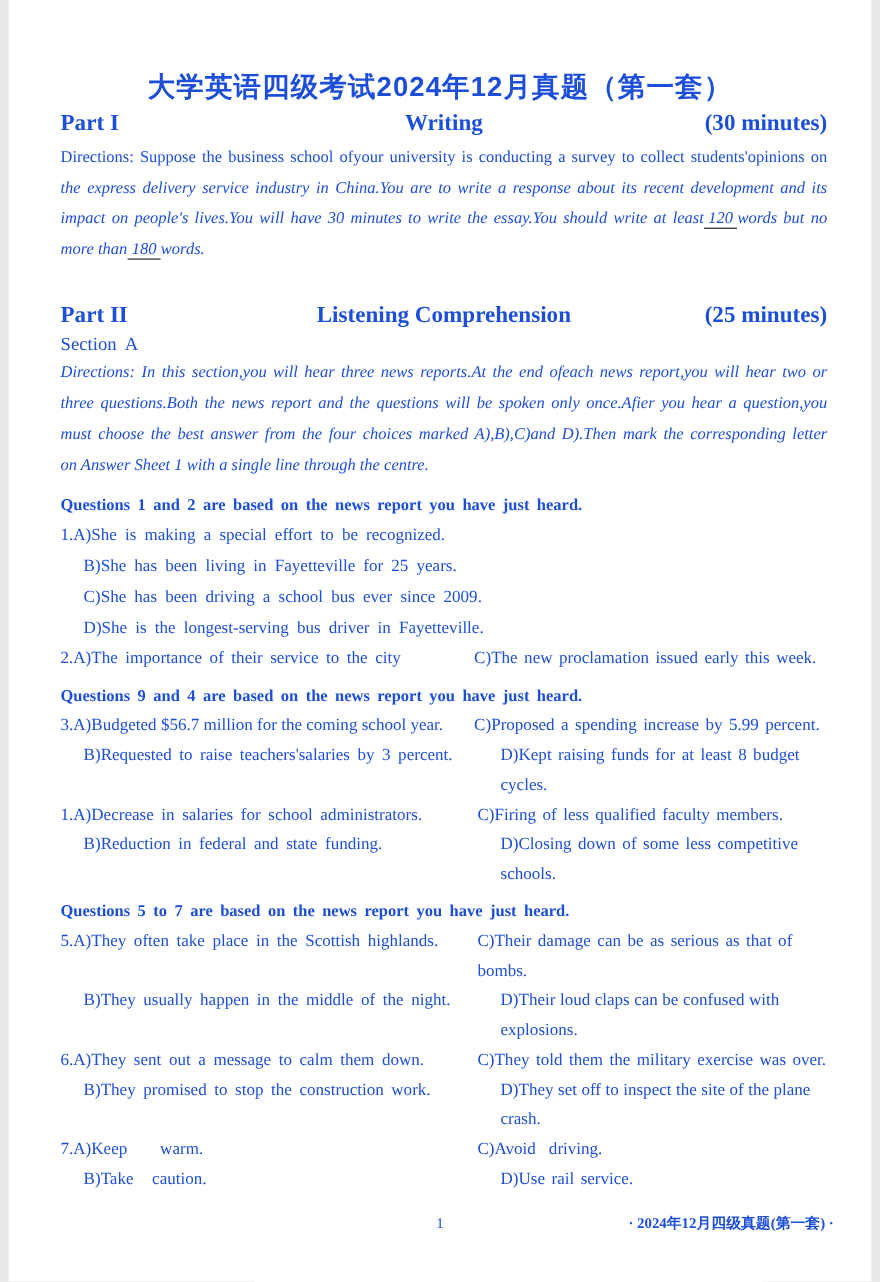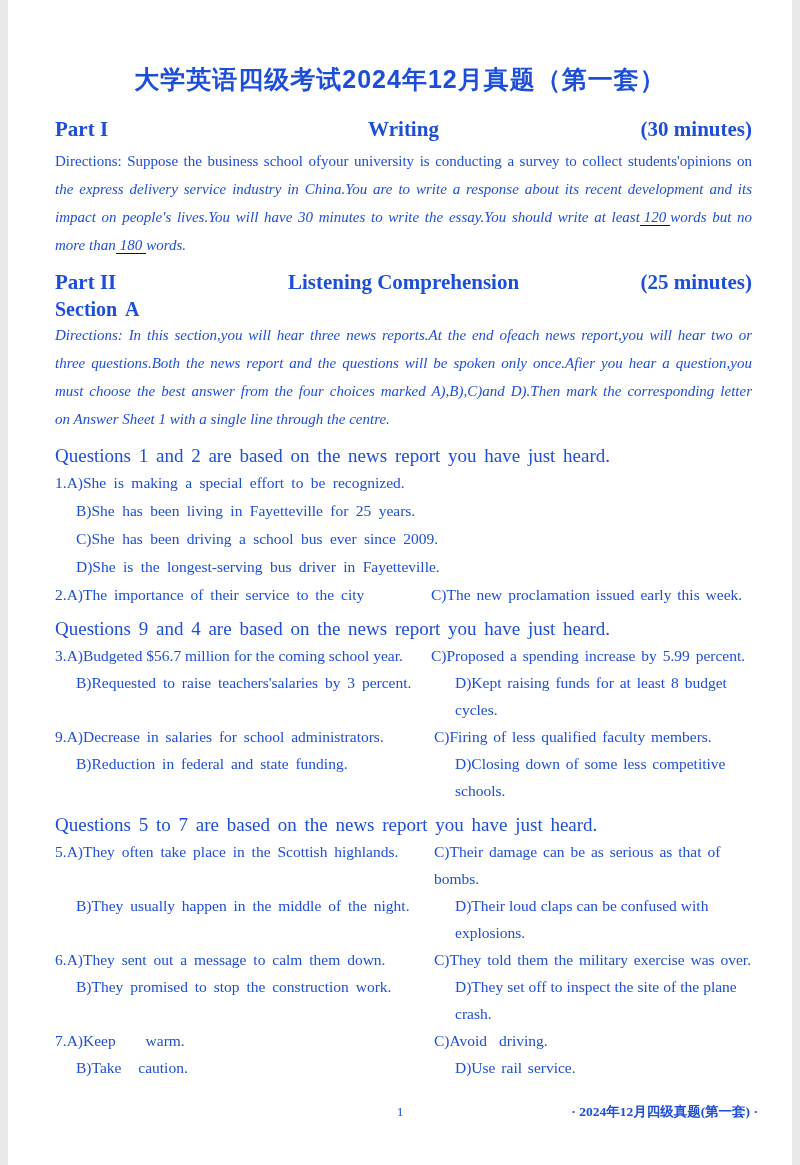--- a/index.html
+++ b/index.html
@@ -8,34 +8,34 @@
     position:relative;overflow:hidden;color:#1d4ed8;
     font-family:"Liberation Serif","DejaVu Serif",serif;
   }
   .content{padding:0 40px 0 47px;}
   .doc-title{
     margin:0;padding-top:62px;text-align:center;
     font-size:25px;font-weight:bold;letter-spacing:1px;
     font-family:"Liberation Sans","DejaVu Sans",sans-serif;
     line-height:34px;
   }
-  .part-head{position:relative;height:30px;line-height:30px;font-size:21px;font-weight:bold;margin-top:18px;}
-  .part-head.mtp2{margin-top:8px;}
+  .part-head{position:relative;height:30px;line-height:30px;font-size:21px;font-weight:bold;}
+  .part-head.mtp2{margin-top:30px;}
   .ph-left{position:absolute;left:0;white-space:nowrap;}
   .ph-center{position:absolute;left:50%;transform:translateX(-50%);white-space:nowrap;}
   .ph-right{position:absolute;right:0;white-space:nowrap;}
   .dirs{margin-top:3px;}
   .dirs.mt0{margin-top:0;}
   .dirline{font-size:15px;line-height:28px;text-align:justify;text-align-last:justify;}
   .dirline.endline{text-align-last:left;}
   .roman{font-style:normal;}
   .ital{font-style:italic;font-family:Liberation Serif, serif;}
   .u{border-bottom:1.4px solid #161616;padding:0 4px;}
-  .section-label{font-size:20px;font-weight:bold;line-height:24px;word-spacing:4px;}
-  .qhead{font-size:19px;font-weight:normal;line-height:26px;word-spacing:3px;}
+  .section-label{font-size:17px;font-weight:normal;line-height:24px;word-spacing:4px;}
+  .qhead{font-size:15px;font-weight:bold;line-height:26px;word-spacing:3px;}
   .qh12{margin-top:10px;}
   .qh34{margin-top:8px;}
   .qh57{margin-top:8px;}
   .opt{font-size:15.5px;line-height:28px;word-spacing:3.5px;}
   .indent{padding-left:21px;}
   .row{display:flex;font-size:15.5px;line-height:27px;}
   .col-l{flex:0 0 376px;width:376px;word-spacing:3px;}
   .col-r{flex:1;word-spacing:2px;}
   .dopt{padding-left:3px;}
   .fit{word-spacing:0;}
@@ -100,21 +100,21 @@
     <div>
       <div class="row">
         <div class="col-l fit">3.A)Budgeted $56.7 million for the coming school year.</div>
         <div class="col-r">C)Proposed a spending increase by 5.99 percent.</div>
       </div>
       <div class="row">
         <div class="col-l indent">B)Requested to raise teachers'salaries by 3 percent.</div>
         <div class="col-r dopt">D)Kept raising funds for at least 8 budget cycles.</div>
       </div>
       <div class="row">
-        <div class="col-l">9.A)Decrease in salaries for school administrators.</div>
+        <div class="col-l">1.A)Decrease in salaries for school administrators.</div>
         <div class="col-r dopt">C)Firing of less qualified faculty members.</div>
       </div>
       <div class="row">
         <div class="col-l indent">B)Reduction in federal and state funding.</div>
         <div class="col-r dopt">D)Closing down of some less competitive schools.</div>
       </div>
     </div>
 
     <div class="qhead qh57">Questions 5 to 7 are based on the news report you have just heard.</div>
     <div>

